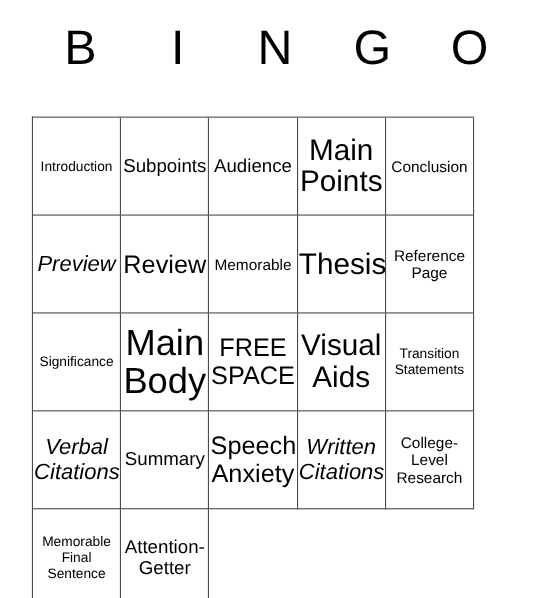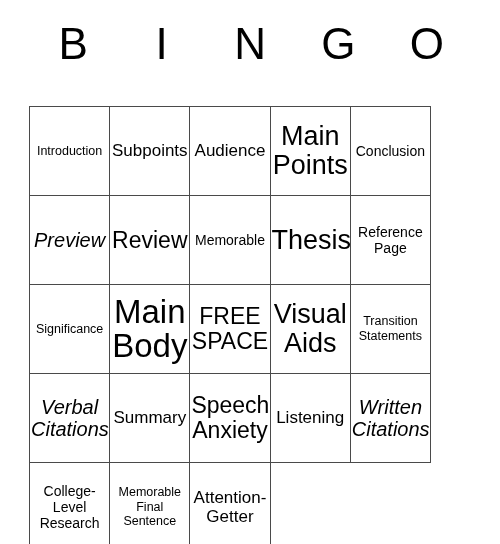--- a/index.html
+++ b/index.html
@@ -159,23 +159,20 @@
       </div>
     <div class="cell">
         <span class="cell-text fs-m">Summary</span>
       </div>
     <div class="cell">
         <span class="cell-text fs-xl">Speech
 Anxiety</span>
       </div>
 
     <div class="cell">
-        <span class="cell-text fs-m">Listening</span>
-      </div>
-    <div class="cell">
         <span class="cell-text fs-l">Written
 Citations</span>
       </div>
     <div class="cell">
         <span class="cell-text fs-s">College-
 Level
 Research</span>
       </div>
     <div class="cell">
         <span class="cell-text fs-xs">Memorable

